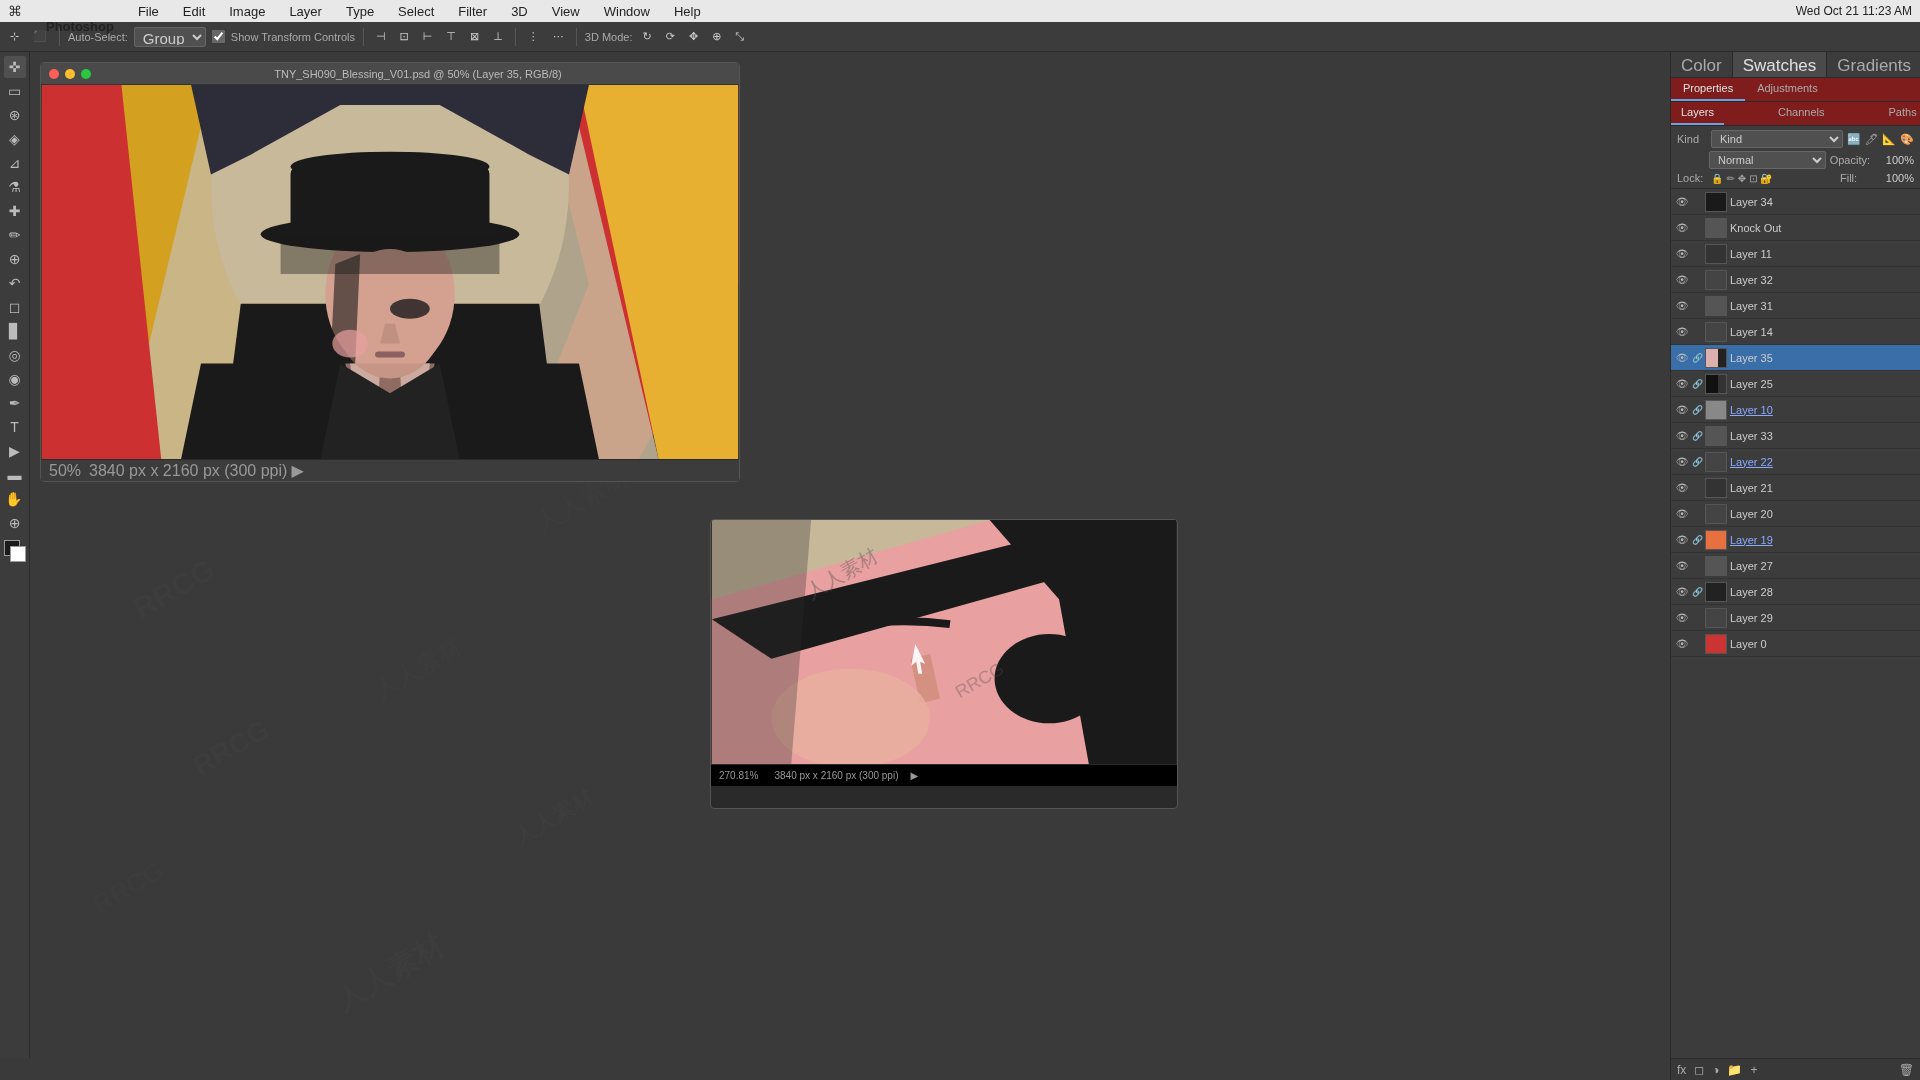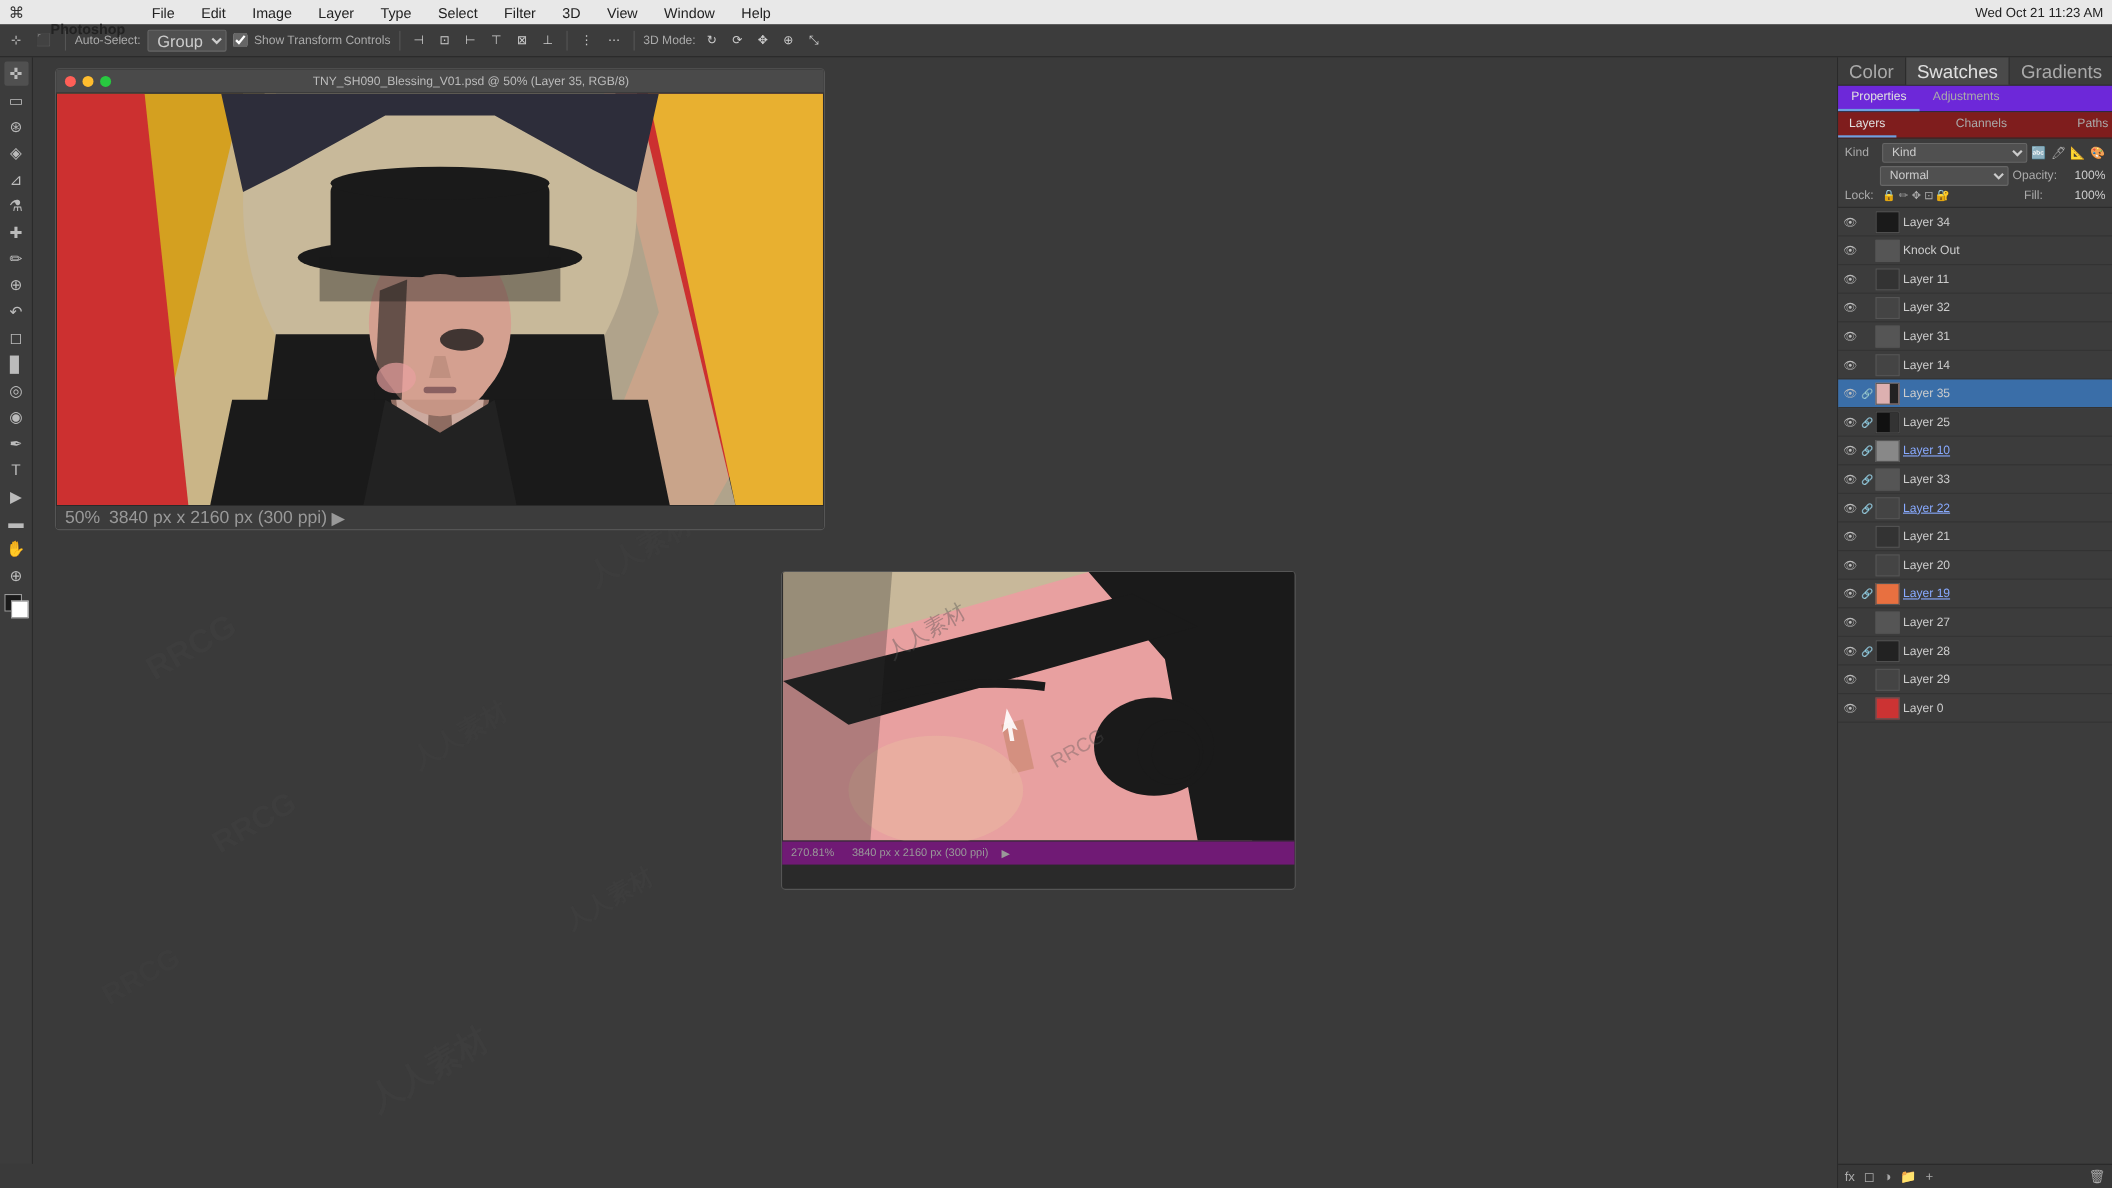--- a/index.html
+++ b/index.html
@@ -175,21 +175,21 @@
       font-size: 28px;
       font-weight: bold;
       transform: rotate(-30deg);
       white-space: nowrap;
     }
 
     
     #doc-window-1 {
       position: absolute;
       top: 10px;
-      left: 20px;
+      left: 10px;
       width: 700px;
       height: 420px;
       background: #2a2a2a;
       border: 1px solid #555;
       border-radius: 4px;
       overflow: hidden;
     }
     #doc-window-1 .title-bar {
       height: 22px;
       background: #4a4a4a;
@@ -261,21 +261,21 @@
       border-bottom: 1px solid #333;
     }
     #doc-window-2 .canvas-content {
       width: 100%;
       height: calc(100% - 22px - 22px);
       position: relative;
       overflow: hidden;
     }
     #doc-window-2 .status-bar {
       height: 22px;
-      background: #701a75;
+      background: #000000;
       border-top: 1px solid #2a2a2a;
       display: flex;
       align-items: center;
       padding: 0 8px;
       font-size: 10px;
       color: #999;
       gap: 8px;
       text-align: right;
     }
 
@@ -307,21 +307,21 @@
       border-right: 1px solid #2a2a2a;
     }
     .color-tab.active {
       background: #4a4a4a;
       color: #e0e0e0;
     }
 
     
     #prop-tabs {
       display: flex;
-      background: #6d28d9;
+      background: #7f1d1d;
       border-bottom: 1px solid #2a2a2a;
       height: 24px;
     }
     .prop-tab {
       padding: 4px 12px;
       font-size: 11px;
       color: #aaa;
       cursor: pointer;
     }
     .prop-tab.active {

